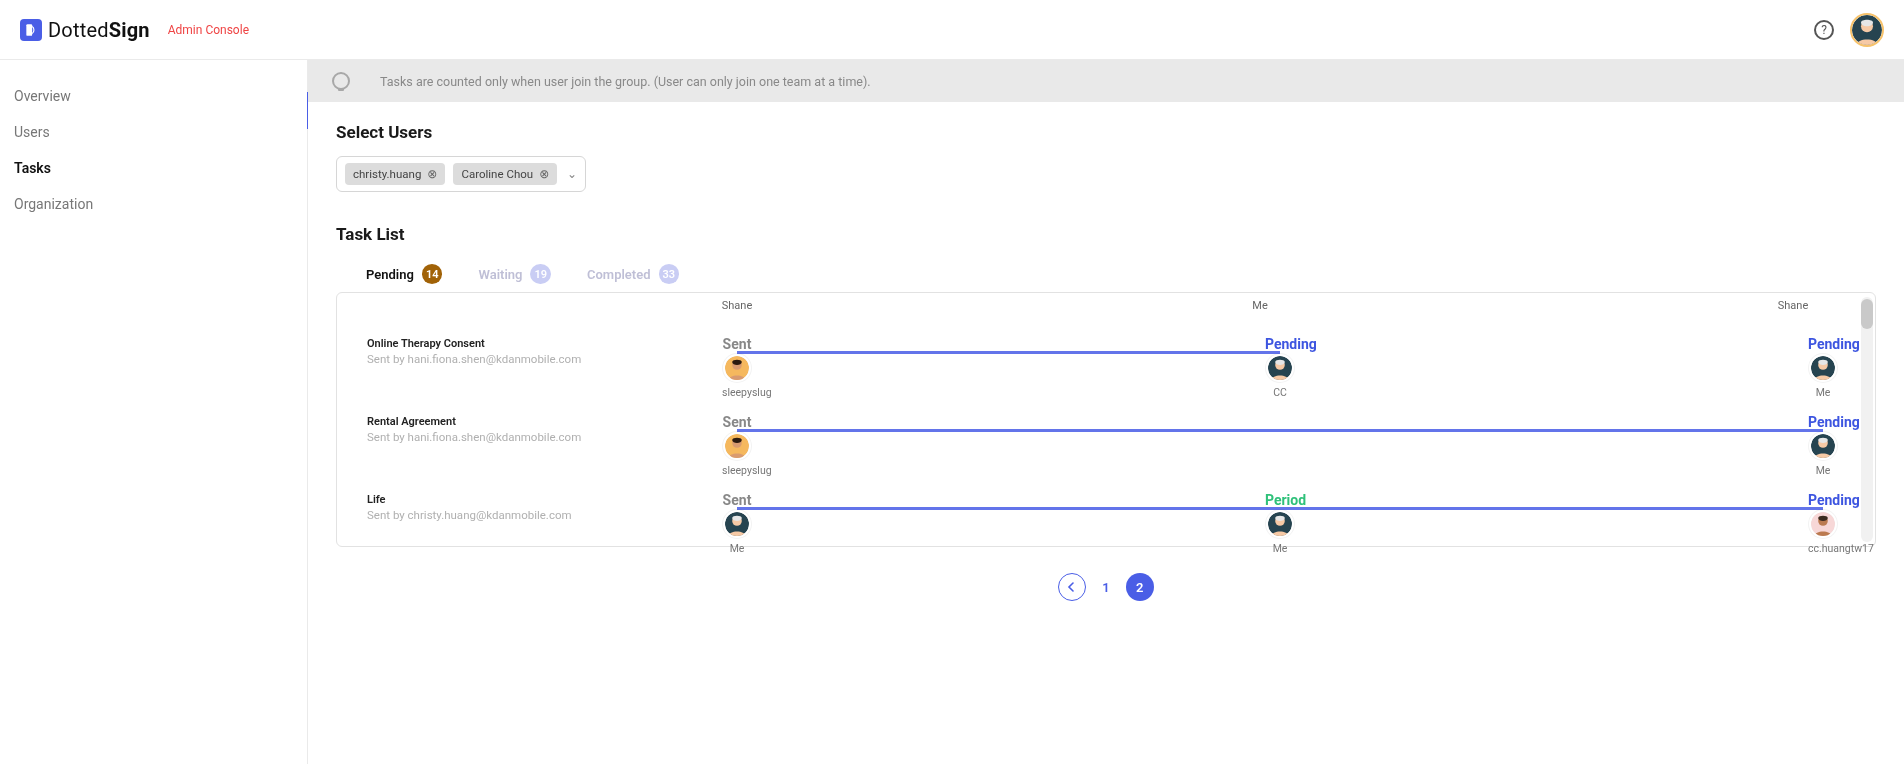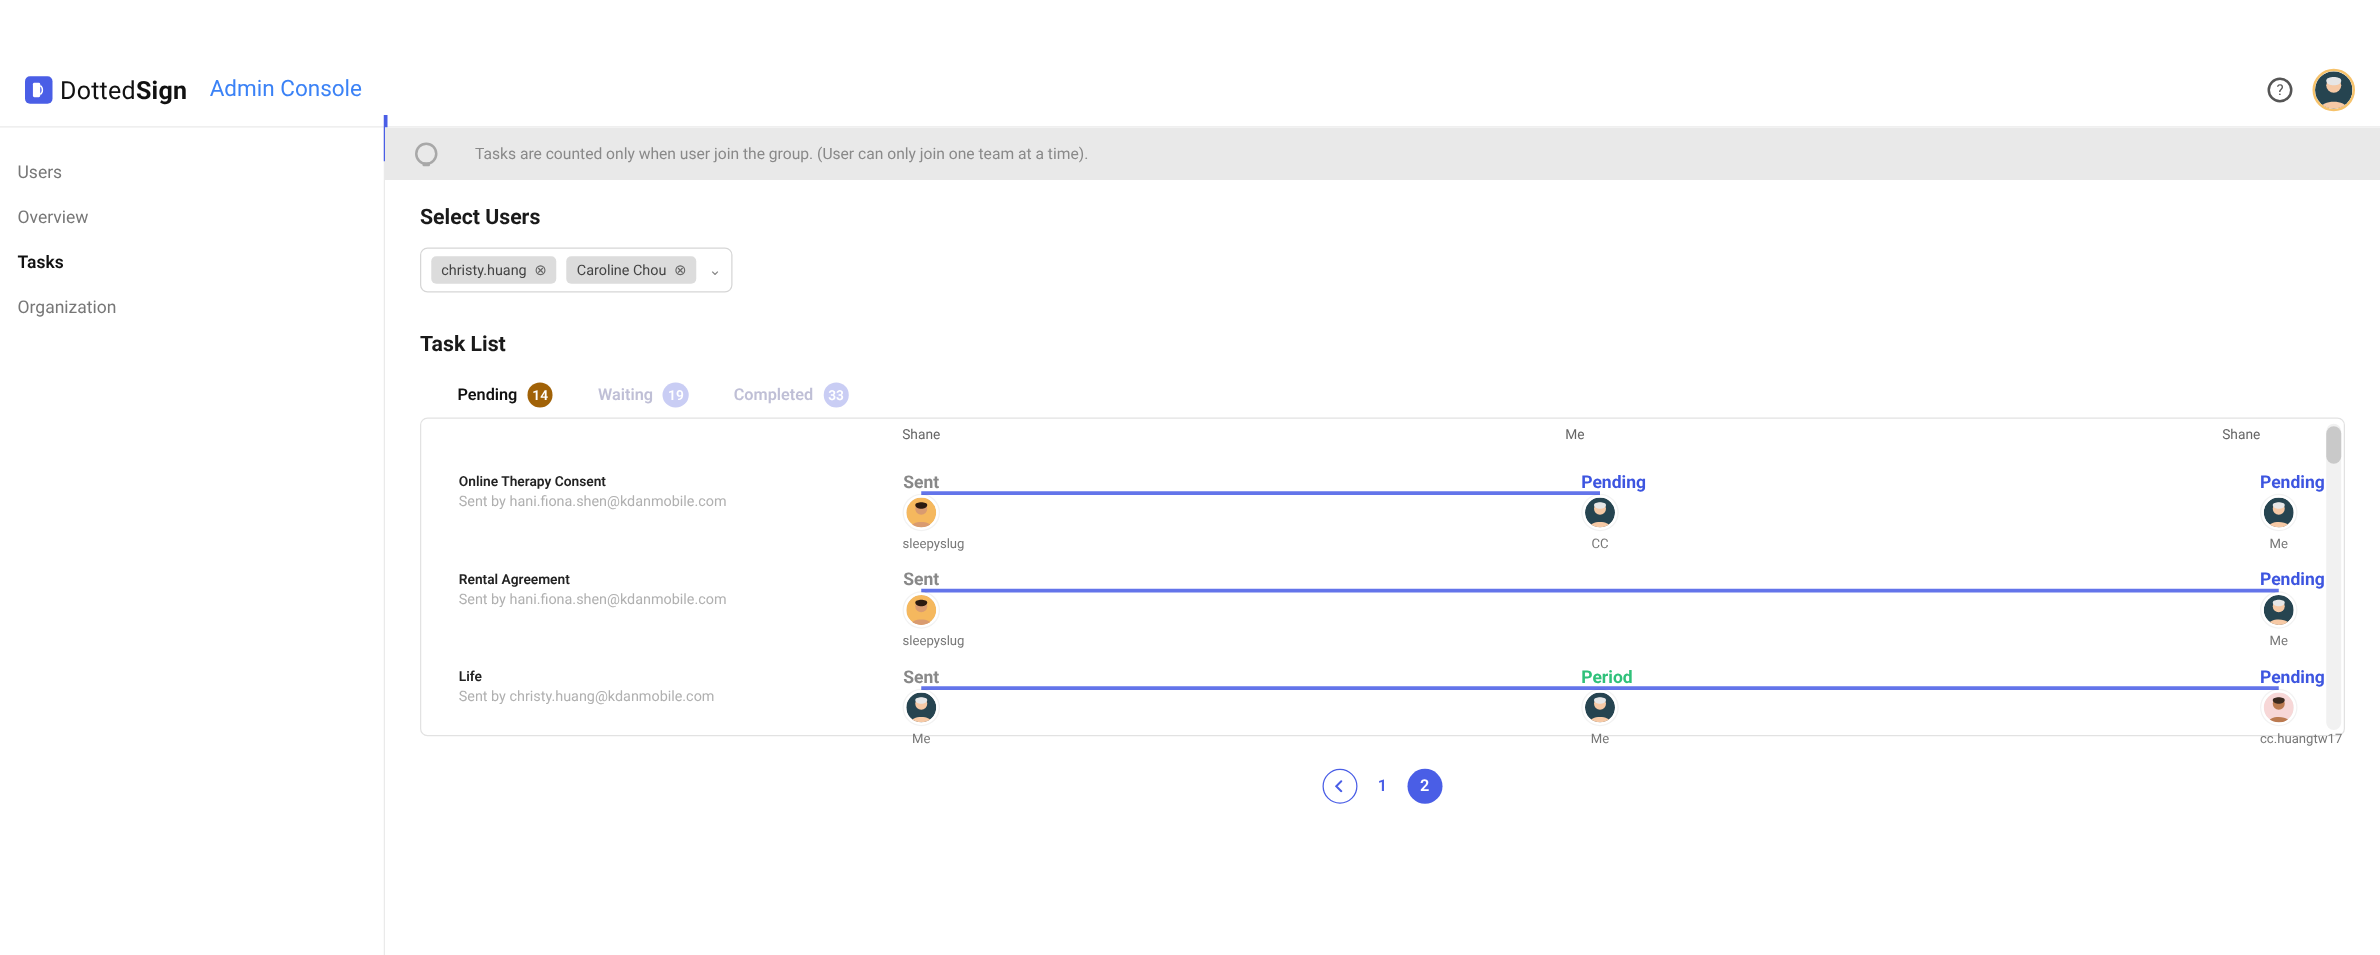--- a/index.html
+++ b/index.html
@@ -1,25 +1,25 @@
 <!DOCTYPE html>
 <html><head>
 <meta charset="utf-8">
 <style>
   * { box-sizing: border-box; margin: 0; padding: 0; }
   body { font-family: -apple-system, BlinkMacSystemFont, "Segoe UI", Roboto, Helvetica, Arial, sans-serif; color: #1a1a1a; background:#fff; }
   
-  .topbar { display:flex; align-items:center; justify-content:space-between; height:60px; padding:0 20px; border-bottom:1px solid #eaeaea;margin-top:42px; }
+  .topbar { display:flex; align-items:center; justify-content:space-between; height:60px; padding:0 20px; border-bottom:1px solid #eaeaea; }
   .topbar-left { display:flex; align-items:center; gap:18px; }
   .logo { display:flex; align-items:center; gap:6px; }
   .logo-mark { width:22px; height:22px; background:#4a5ee6; border-radius:4px; position:relative; display:flex; align-items:center; justify-content:center; }
   .logo-mark svg { width:14px; height:14px; }
   .logo-text { font-size:20px; font-weight:400; letter-spacing:.2px; color:#111; }
   .logo-text .bold { font-weight:700; }
-  .admin-console { font-size:18px; color:#3b82f6; }
+  .admin-console { font-size:12px; color:#ef4444; }
   .topbar-right { display:flex; align-items:center; gap:16px; }
   .help-icon { width:20px; height:20px; border:2px solid #555; border-radius:50%; display:flex; align-items:center; justify-content:center; font-size:12px; color:#555; cursor:pointer; }
   .avatar-top { width:34px; height:34px; border-radius:50%; background:#fff; border:2px solid #f6c26b; overflow:hidden; display:flex; align-items:center; justify-content:center; }
   .avatar-top svg, .sva svg { width:100%; height:100%; }
 
   
   .layout { display:flex; min-height: calc(100vh - 60px); }
   .sidebar { width:308px; border-right:1px solid #eaeaea; padding:18px 0; }
   .side-item { padding:10px 14px; font-size:14px; color:#777; cursor:pointer; }
   .side-item.active { color:#111; font-weight:600; position:relative; }
@@ -108,22 +108,22 @@
           <circle cx="20" cy="15" r="8" fill="#f6c9a5"></circle>
           <path d="M12 10c0-5 16-5 16 0 0 3-4 5-8 5s-8-2-8-5z" fill="#e6e6e6"></path>
           <path d="M6 40c0-10 28-10 28 0z" fill="#f6c9a5"></path>
         </svg>
       </span>
   </div>
 </div>
 
 <div class="layout">
   <div class="sidebar" id="sidebar">
+      <div class="side-item">Overview</div>
       <div class="side-item">Users</div>
-      <div class="side-item">Overview</div>
       <div class="side-item active">Tasks</div>
       <div class="side-item">Organization</div>
     </div>
   <div class="active-bar"></div>
 
   <div class="main">
     <div class="info-banner">
       <span class="bulb"></span>
       <span>Tasks are counted only when user join the group. (User can only join one team at a time).</span>
     </div>

